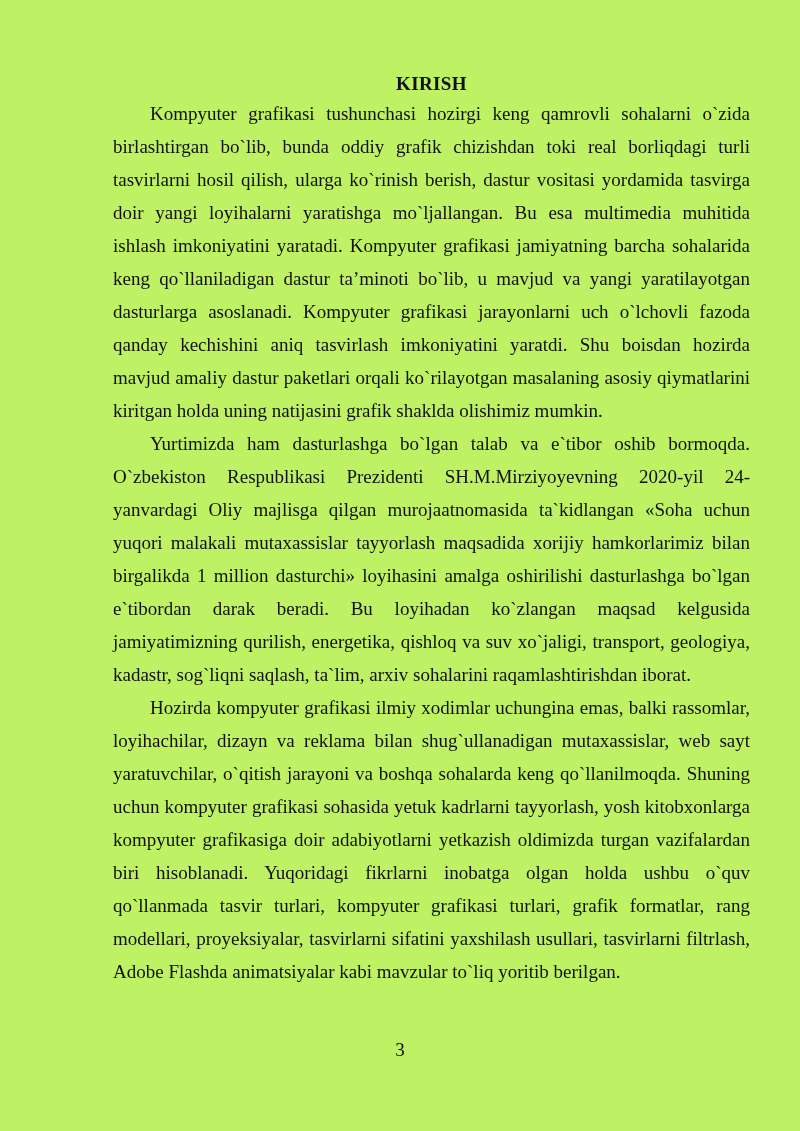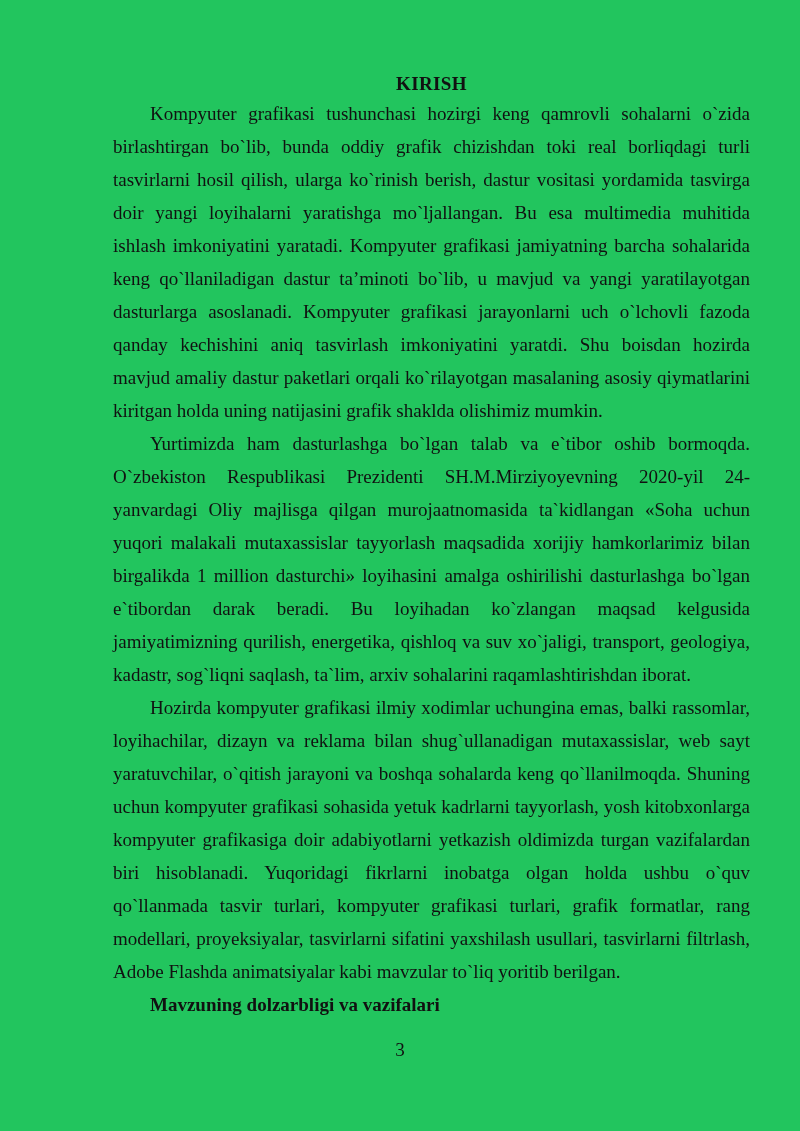--- a/index.html
+++ b/index.html
@@ -11,21 +11,21 @@
   body {
     font-family: "Liberation Serif", "DejaVu Serif", serif;
     color: #111111;
     -webkit-font-smoothing: antialiased;
   }
   .page {
     position: relative;
     width: 800px;
     height: 1131px;
     margin: 0 auto;
-    background: #22c55e;
+    background: #bef264;
     box-sizing: border-box;
     overflow: hidden;
     padding-left: 28px;
   }
   .content {
     position: absolute;
     left: 113px;
     top: 0;
     width: 637px;
   }
@@ -75,19 +75,18 @@
   <div class="content">
 
     <h1 class="doc-title">KIRISH</h1>
 
     <p class="body-text para-first">Kompyuter grafikasi tushunchasi hozirgi keng qamrovli sohalarni o`zida birlashtirgan bo`lib, bunda oddiy grafik chizishdan toki real borliqdagi turli tasvirlarni hosil qilish, ularga ko`rinish berish, dastur vositasi yordamida tasvirga doir yangi loyihalarni yaratishga mo`ljallangan. Bu esa multimedia muhitida ishlash imkoniyatini yaratadi. Kompyuter grafikasi jamiyatning barcha sohalarida keng qo`llaniladigan dastur ta’minoti bo`lib, u mavjud va yangi yaratilayotgan dasturlarga asoslanadi. Kompyuter grafikasi jarayonlarni uch o`lchovli fazoda qanday kechishini aniq tasvirlash imkoniyatini yaratdi. Shu boisdan hozirda mavjud amaliy dastur paketlari orqali ko`rilayotgan masalaning asosiy qiymatlarini kiritgan holda uning natijasini grafik shaklda olishimiz mumkin.</p>
 
     <p class="body-text">Yurtimizda ham dasturlashga bo`lgan talab va e`tibor oshib bormoqda. O`zbekiston Respublikasi Prezidenti SH.M.Mirziyoyevning 2020-yil 24-yanvardagi Oliy majlisga qilgan murojaatnomasida ta`kidlangan «Soha uchun yuqori malakali mutaxassislar tayyorlash maqsadida xorijiy hamkorlarimiz bilan birgalikda 1 million dasturchi» loyihasini amalga oshirilishi dasturlashga bo`lgan e`tibordan darak beradi. Bu loyihadan ko`zlangan maqsad kelgusida jamiyatimizning qurilish, energetika, qishloq va suv xo`jaligi, transport, geologiya, kadastr, sog`liqni saqlash, ta`lim, arxiv sohalarini raqamlashtirishdan iborat.</p>
 
     <p class="body-text">Hozirda kompyuter grafikasi ilmiy xodimlar uchungina emas, balki rassomlar, loyihachilar, dizayn va reklama bilan shug`ullanadigan mutaxassislar, web sayt yaratuvchilar, o`qitish jarayoni va boshqa sohalarda keng qo`llanilmoqda. Shuning uchun kompyuter grafikasi sohasida yetuk kadrlarni tayyorlash, yosh kitobxonlarga kompyuter grafikasiga doir adabiyotlarni yetkazish oldimizda turgan vazifalardan biri hisoblanadi. Yuqoridagi fikrlarni inobatga olgan holda ushbu o`quv qo`llanmada tasvir turlari, kompyuter grafikasi turlari, grafik formatlar, rang modellari, proyeksiyalar, tasvirlarni sifatini yaxshilash usullari, tasvirlarni filtrlash, Adobe Flashda animatsiyalar  kabi mavzular to`liq yoritib berilgan.</p>
 
-    <p class="sub-heading">Mavzuning dolzarbligi va vazifalari</p>
 
   </div>
 
   <div class="page-number">3</div>
 
 </div>
 
 </body></html>

